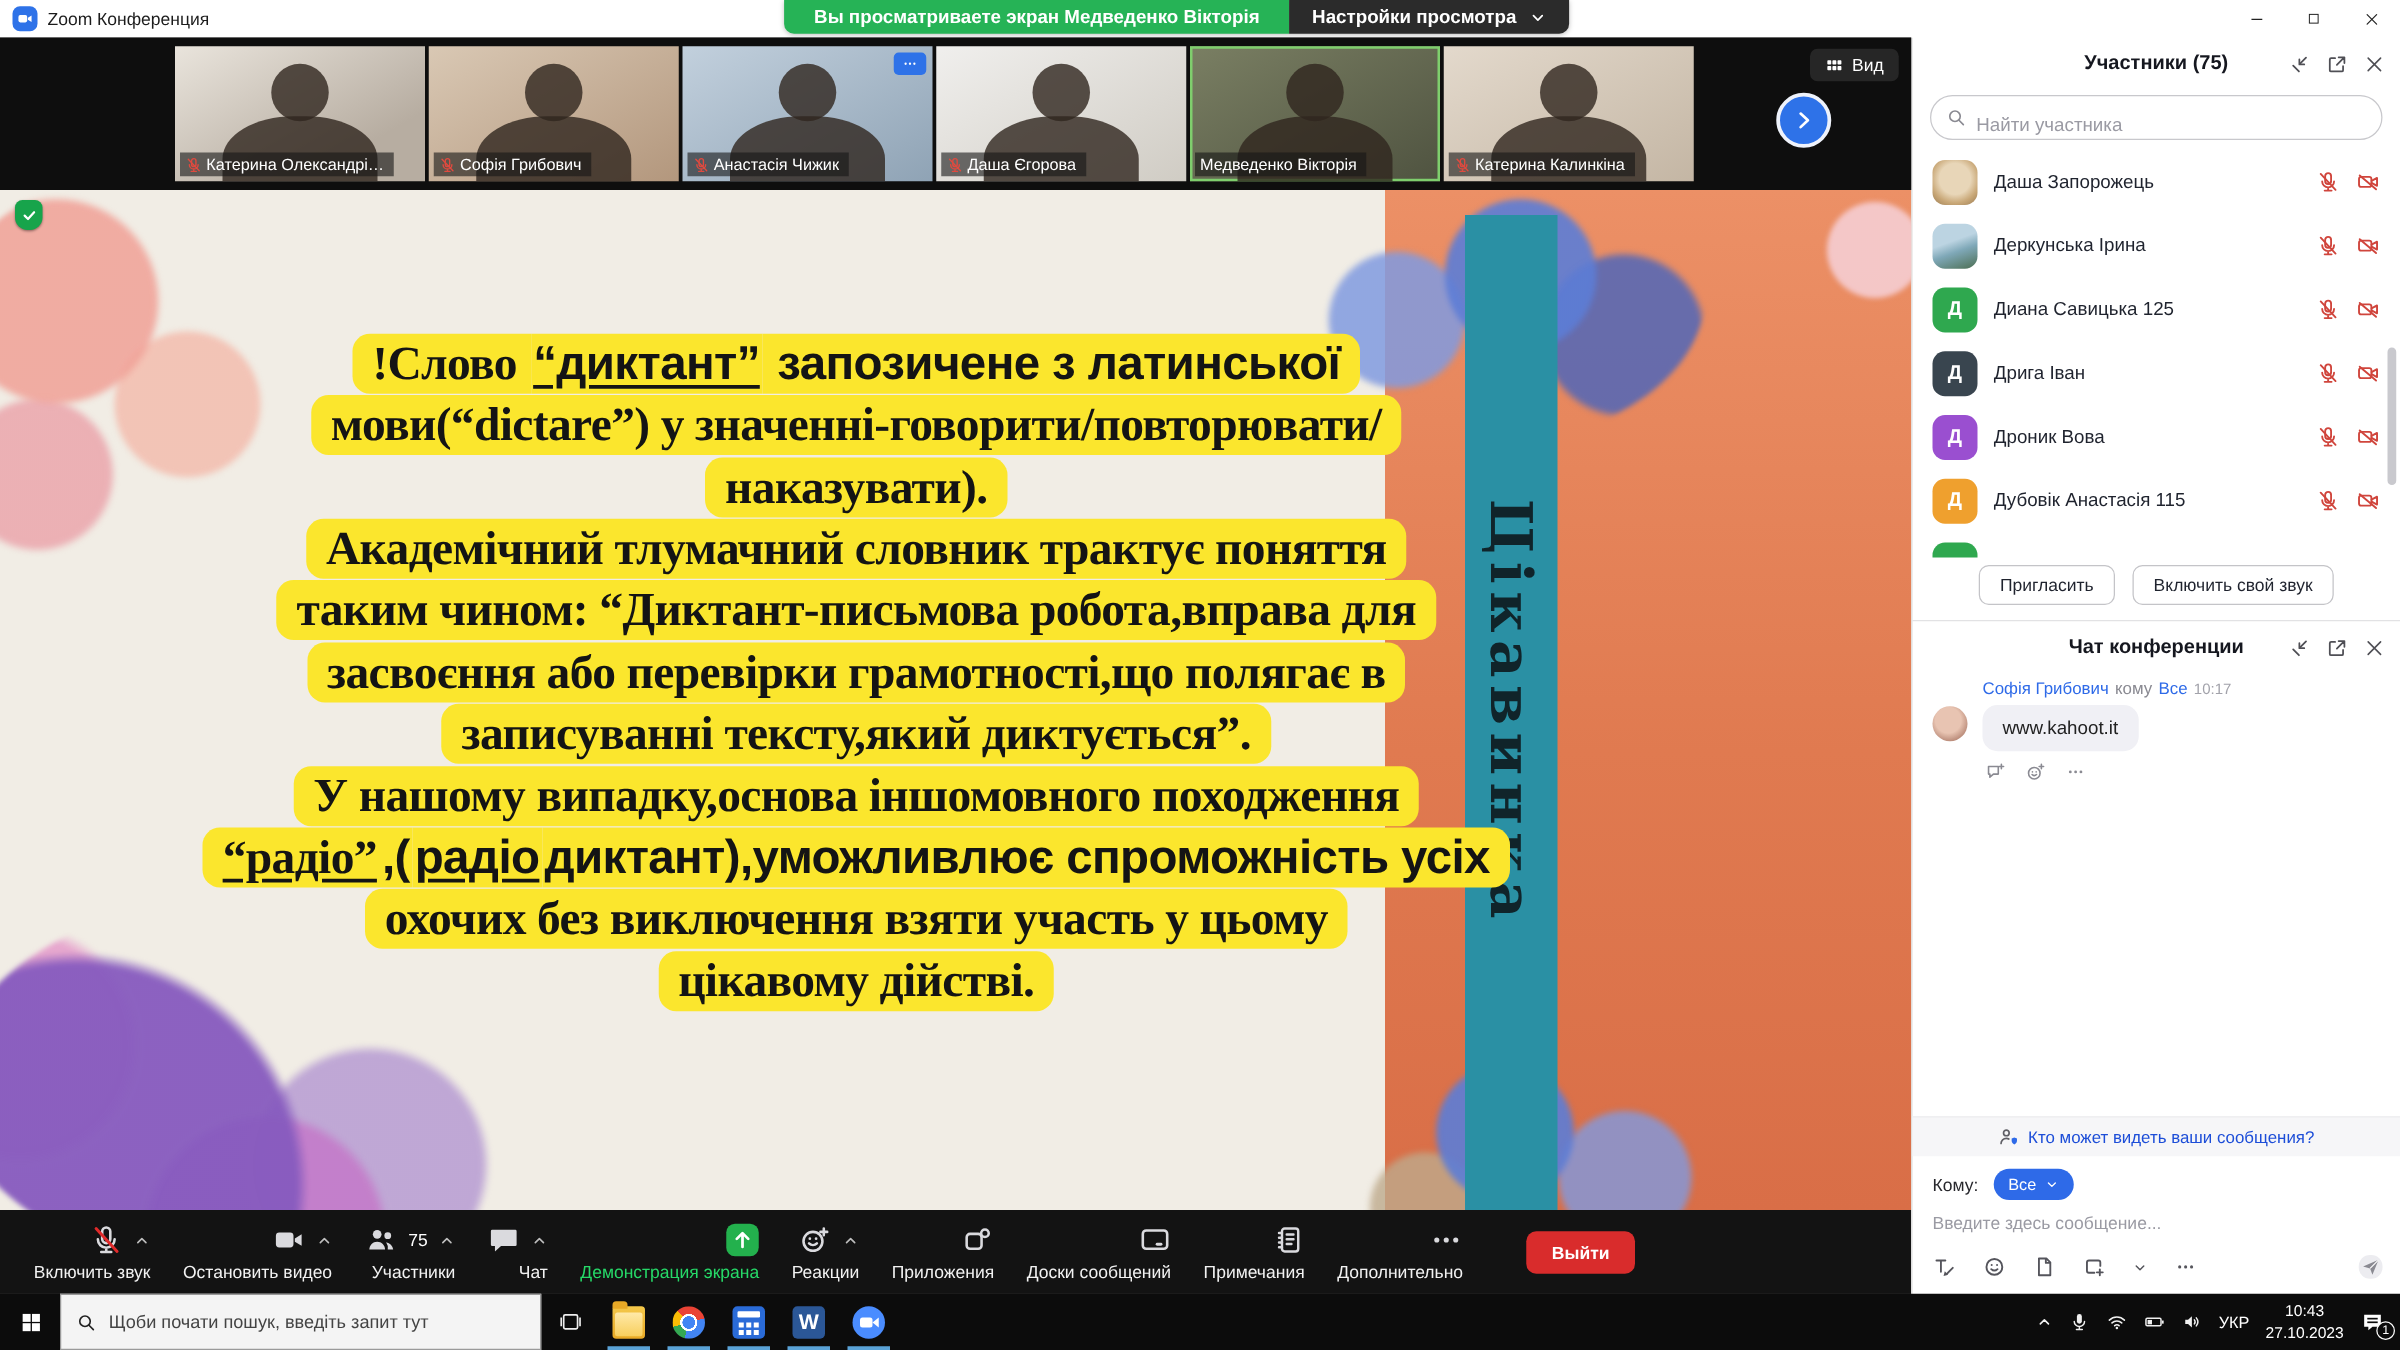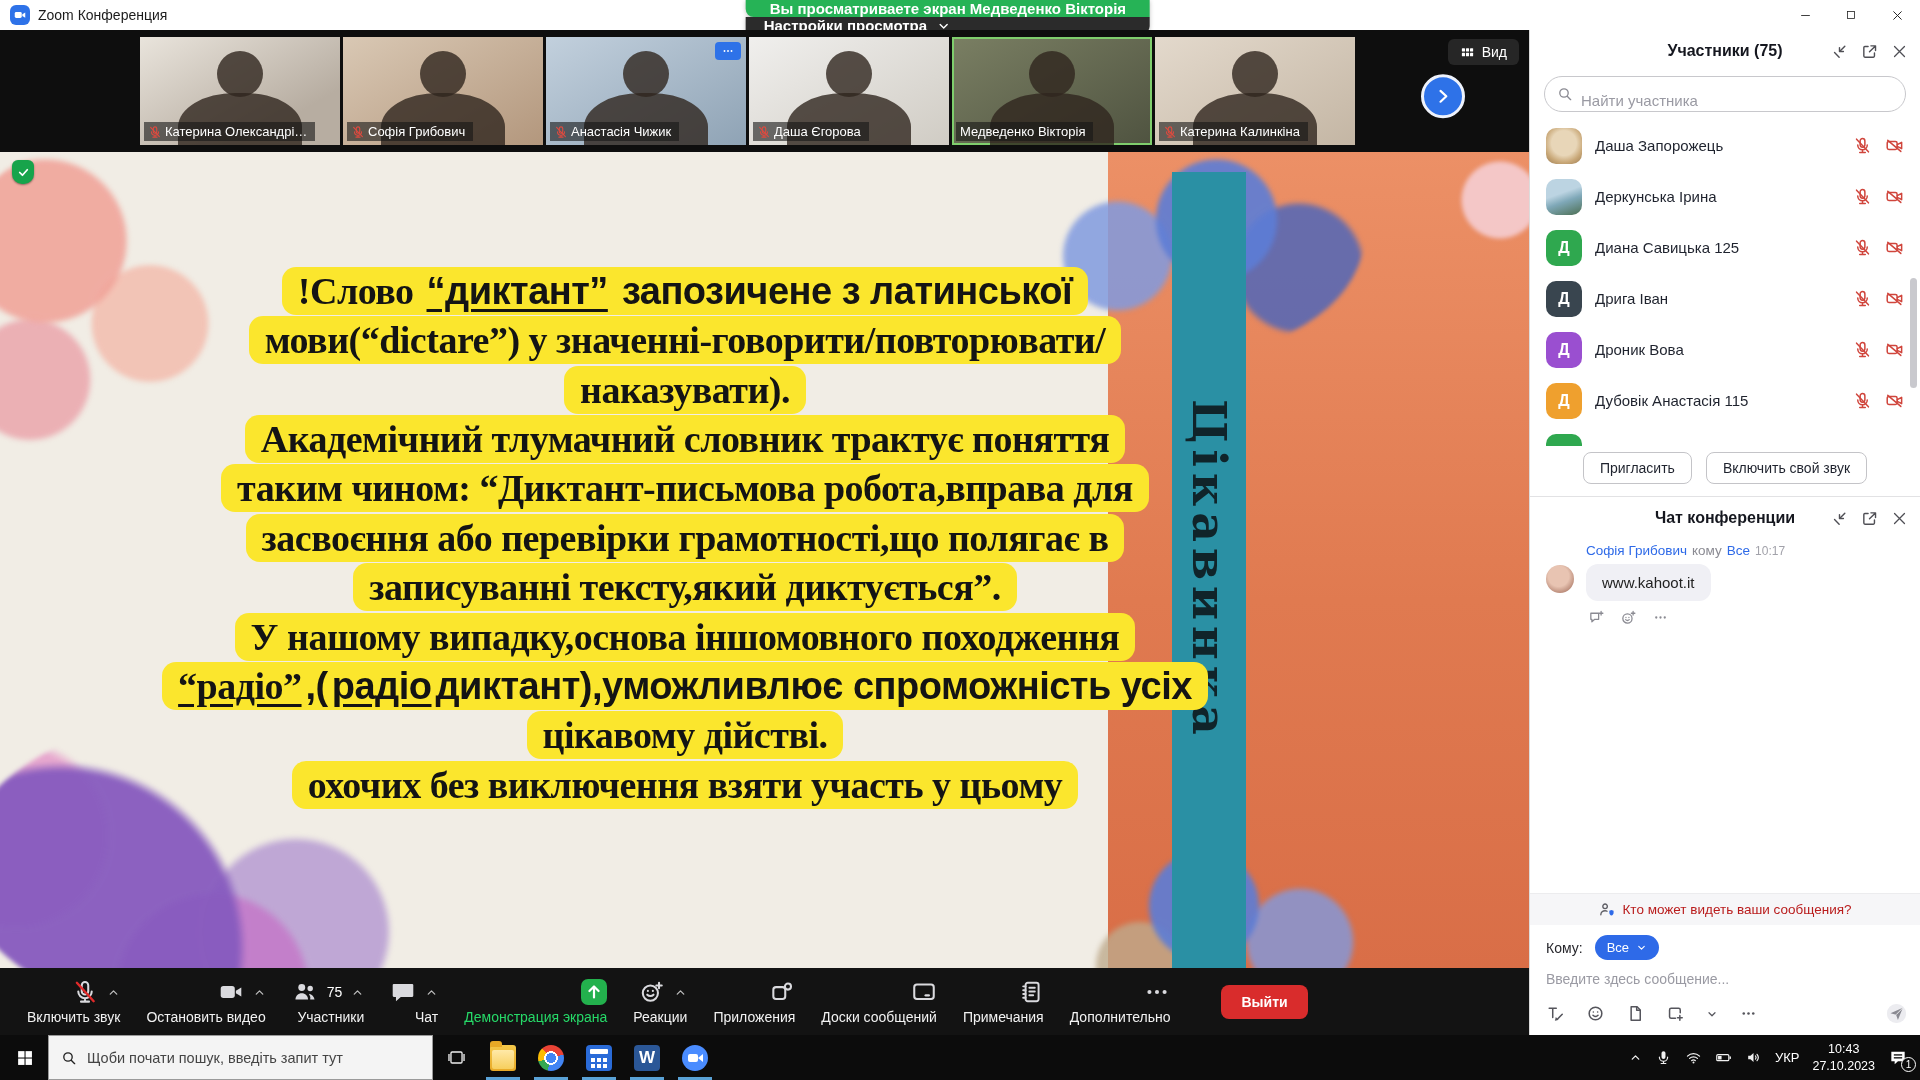--- a/index.html
+++ b/index.html
@@ -5,21 +5,21 @@
   * { margin:0; padding:0; box-sizing:border-box; }
   html,body { width:1920px; height:1080px; overflow:hidden; font-family:"Liberation Sans", sans-serif; }
   .screen { width:1920px; height:1080px; display:flex; flex-direction:column; background:#fff; }
 
   
   .titlebar { height:30px; background:#fff; display:flex; align-items:center; position:relative; flex:0 0 auto; }
   .tb-left { display:flex; align-items:center; gap:8px; padding-left:10px; }
   .zoom-logo { width:20px; height:20px; border-radius:6px; background:#2e72e8; color:#fff; display:flex; align-items:center; justify-content:center; }
   .zoom-logo svg { width:14px; height:14px; }
   .app-title { font-size:14px; color:#1c1c1c; }
-  .banner { position:absolute; left:50%; top:0; transform:translateX(-53%); display:flex; height:27px; filter:drop-shadow(0 1px 2px rgba(0,0,0,.25));flex-direction:column; }
+  .banner { position:absolute; left:50%; top:0; transform:translateX(-53%); display:flex; height:27px; filter:drop-shadow(0 1px 2px rgba(0,0,0,.25)); }
   .banner-view { background:var(--c-banner,#26b356); color:#fff; font-weight:bold; font-size:15px; display:flex; align-items:center; padding:0 24px; border-bottom-left-radius:8px; }
   .banner-settings { background:#2b2b2b; color:#fff; font-weight:bold; font-size:15px; display:flex; align-items:center; gap:10px; padding:0 18px; border-bottom-right-radius:8px; cursor:pointer; }
   .banner-settings .chev { width:14px; height:14px; color:#fff; }
   .win-controls { margin-left:auto; display:flex; height:100%; }
   .win-btn { width:46px; height:100%; display:flex; align-items:center; justify-content:center; color:#222; }
   .win-btn svg { width:13px; height:13px; }
 
   
   .workspace { flex:1 1 auto; display:flex; min-height:0; }
   .meeting { width:1529px; display:flex; flex-direction:column; background:#0e0e0e; }
@@ -120,21 +120,21 @@
   .chat-panel { flex:1 1 auto; border-top:1px solid #e2e2e4; display:flex; flex-direction:column; min-height:0; }
   .chat-body { flex:1 1 auto; padding:10px 16px; position:relative; min-height:0; }
   .msg-head { margin-left:40px; font-size:13.5px; color:#8a8a92; display:flex; gap:5px; align-items:baseline; }
   .msg-sender, .msg-recipient { color:var(--c-blue,#2e6ae8); }
   .msg-time { font-size:12px; color:#a2a2aa; }
   .chat-avatar { position:absolute; left:16px; top:32px; width:28px; height:28px; border-radius:50%; background:radial-gradient(circle at 45% 40%, #e8c4b2 0 45%, #b98a78 75%, #8a5a48); }
   .msg-bubble { margin:6px 0 0 40px; display:inline-block; background:#f0f0f5; border-radius:12px; padding:10px 16px; font-size:15px; color:#222; }
   .msg-actions { margin:8px 0 0 42px; display:flex; gap:15px; }
   .msg-actions span { width:17px; height:17px; color:#8a8a92; display:inline-flex; cursor:pointer; }
   .chat-footer { flex:0 0 auto; }
-  .privacy-bar { background:#f6f6f8; border-top:1px solid #ececee; height:32px; display:flex; align-items:center; justify-content:center; gap:7px; font-size:13.5px; color:#b91c1c; cursor:pointer; }
+  .privacy-bar { background:#f6f6f8; border-top:1px solid #ececee; height:32px; display:flex; align-items:center; justify-content:center; gap:7px; font-size:13.5px; color:#1d4ed8; cursor:pointer; }
   .privacy-bar .picon { width:17px; height:17px; display:inline-flex; color:#5f5f66; }
   .to-row { display:flex; align-items:center; gap:12px; padding:10px 16px 4px 16px; }
   .to-label { font-size:14px; color:#27272c; }
   .to-pill { background:var(--c-blue,#2e6ae8); color:#fff; font-size:13px; border-radius:14px; padding:5px 12px; display:flex; align-items:center; gap:7px; cursor:pointer; }
   .to-pill .chev { width:11px; height:11px; }
   .chat-input-row { padding:6px 16px 2px 16px; }
   .chat-input-row input { width:100%; border:none; outline:none; font-size:14px; color:#333; font-family:inherit; }
   .chat-input-row input::placeholder { color:#9a9aa3; }
   .chat-tools { display:flex; align-items:center; gap:21px; padding:14px 14px 12px 16px; }
   .chat-tools span { width:19px; height:19px; color:#55555c; display:inline-flex; cursor:pointer; }
@@ -378,22 +378,22 @@
         <div class="slide-text">
             <div class="slide-line"><span>!Слово </span><span class="u">“диктант”</span><span> запозичене з латинської</span></div>
             <div class="slide-line"><span>мови(“dictare”) у значенні-говорити/повторювати/</span></div>
             <div class="slide-line"><span>наказувати).</span></div>
             <div class="slide-line"><span>Академічний тлумачний словник трактує поняття</span></div>
             <div class="slide-line"><span>таким чином: “Диктант-письмова робота,вправа для</span></div>
             <div class="slide-line"><span>засвоєння або перевірки грамотності,що полягає в</span></div>
             <div class="slide-line"><span>записуванні тексту,який диктується”.</span></div>
             <div class="slide-line"><span>У нашому випадку,основа іншомовного походження</span></div>
             <div class="slide-line"><span class="u">“радіо”</span><span>,(</span><span class="u">радіо</span><span>диктант),уможливлює спроможність усіх</span></div>
+            <div class="slide-line"><span>охочих без виключення взяти участь у цьому</span></div>
             <div class="slide-line"><span>цікавому дійстві.</span></div>
-            <div class="slide-line"><span>охочих без виключення взяти участь у цьому</span></div>
           </div>
       </div>
 
       <div class="controls-bar">
         <div class="controls-items" style="display:flex;align-items:center">
 
             <div class="tb-item">
               <div class="tb-top">
                 <span class="tb-icon">
                   <svg viewBox="0 0 24 24" style="width: 100%; height: 100%; display: block;">

